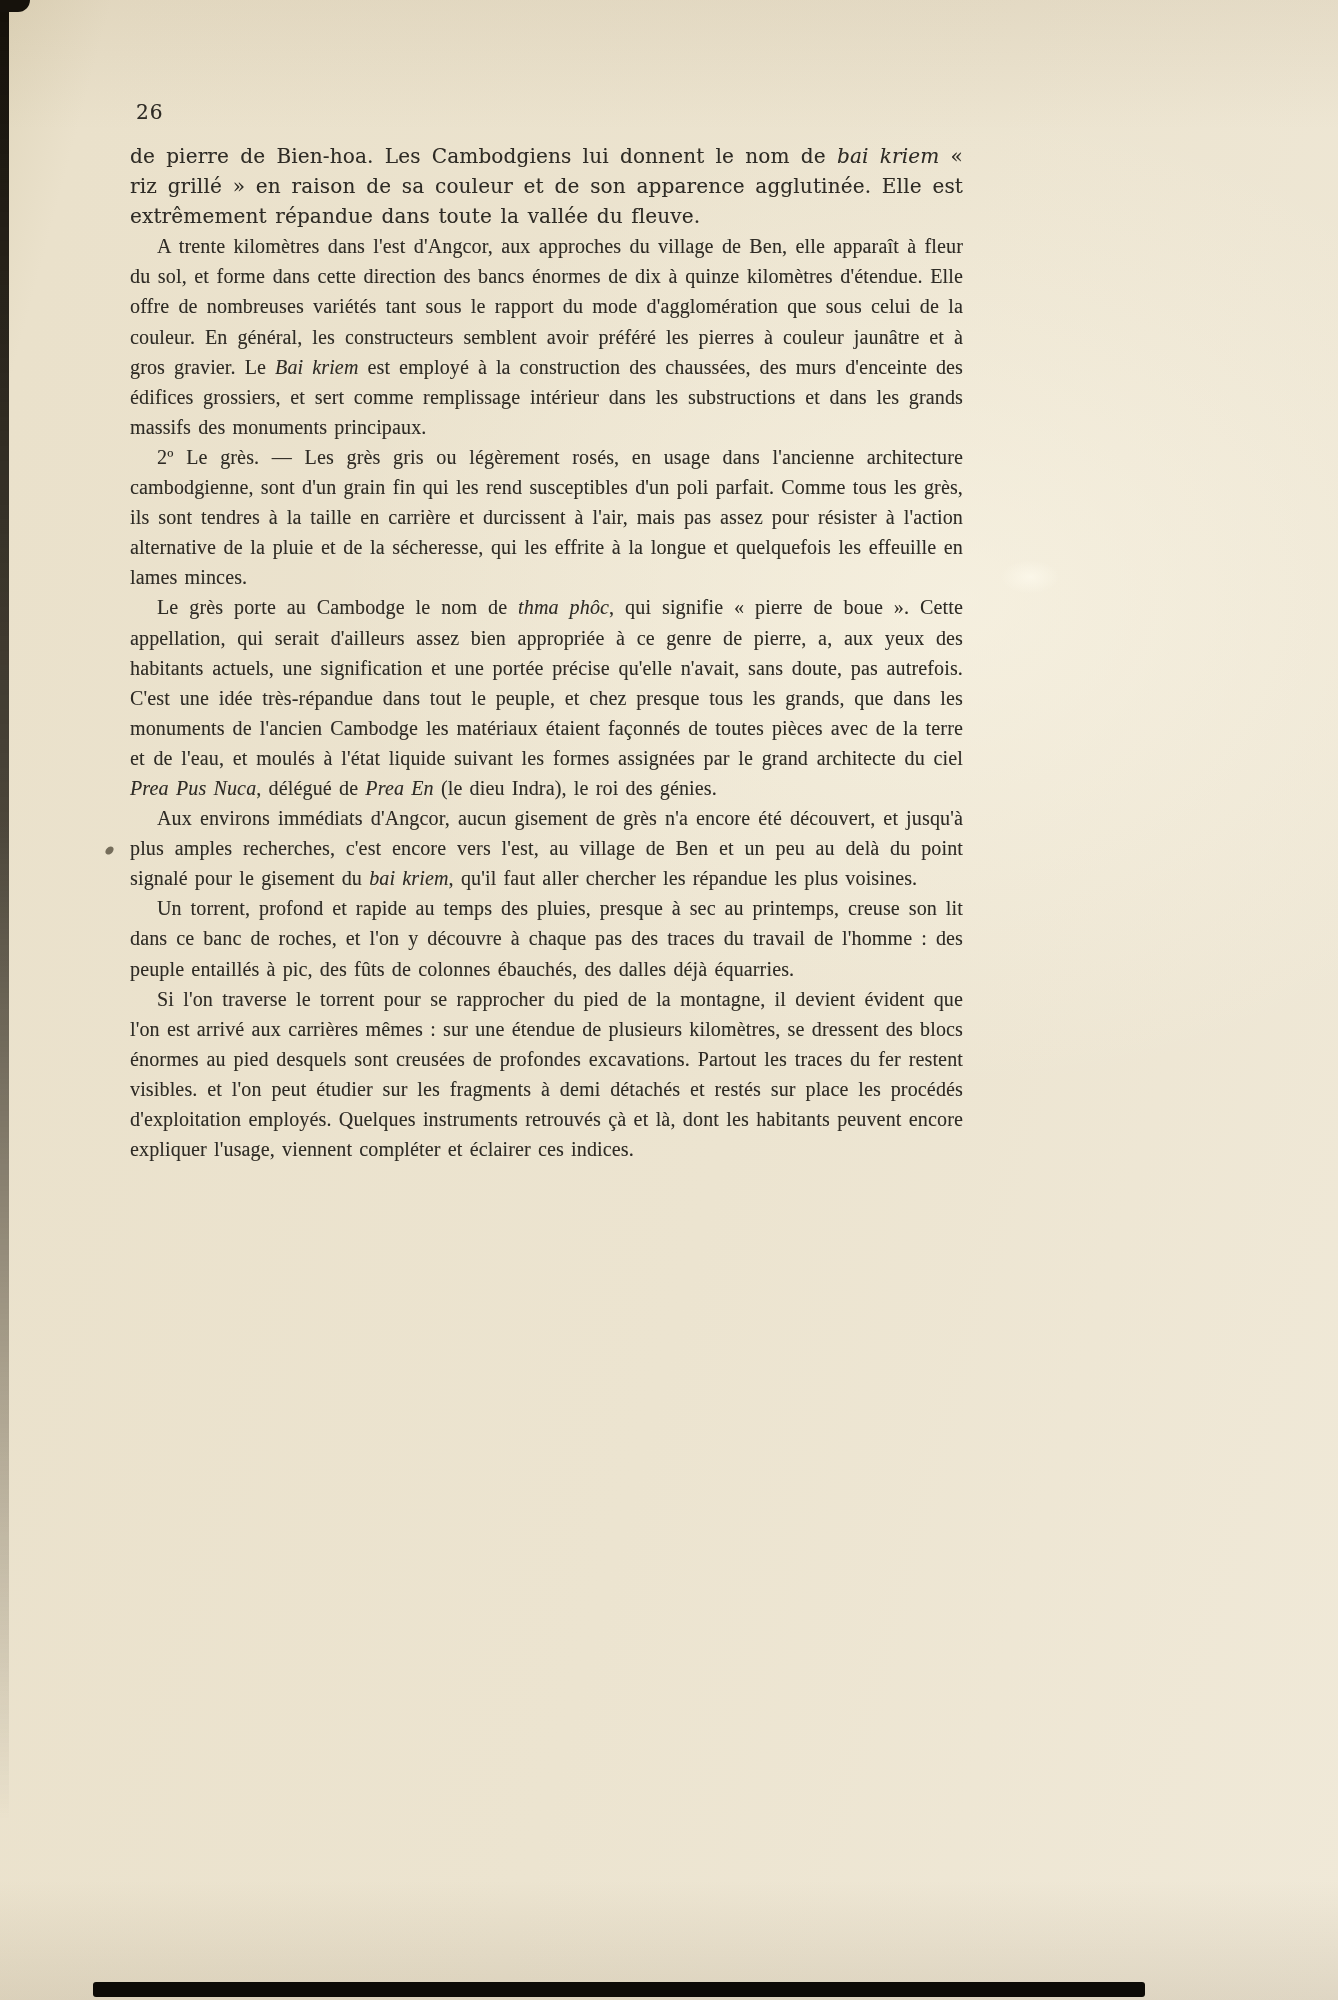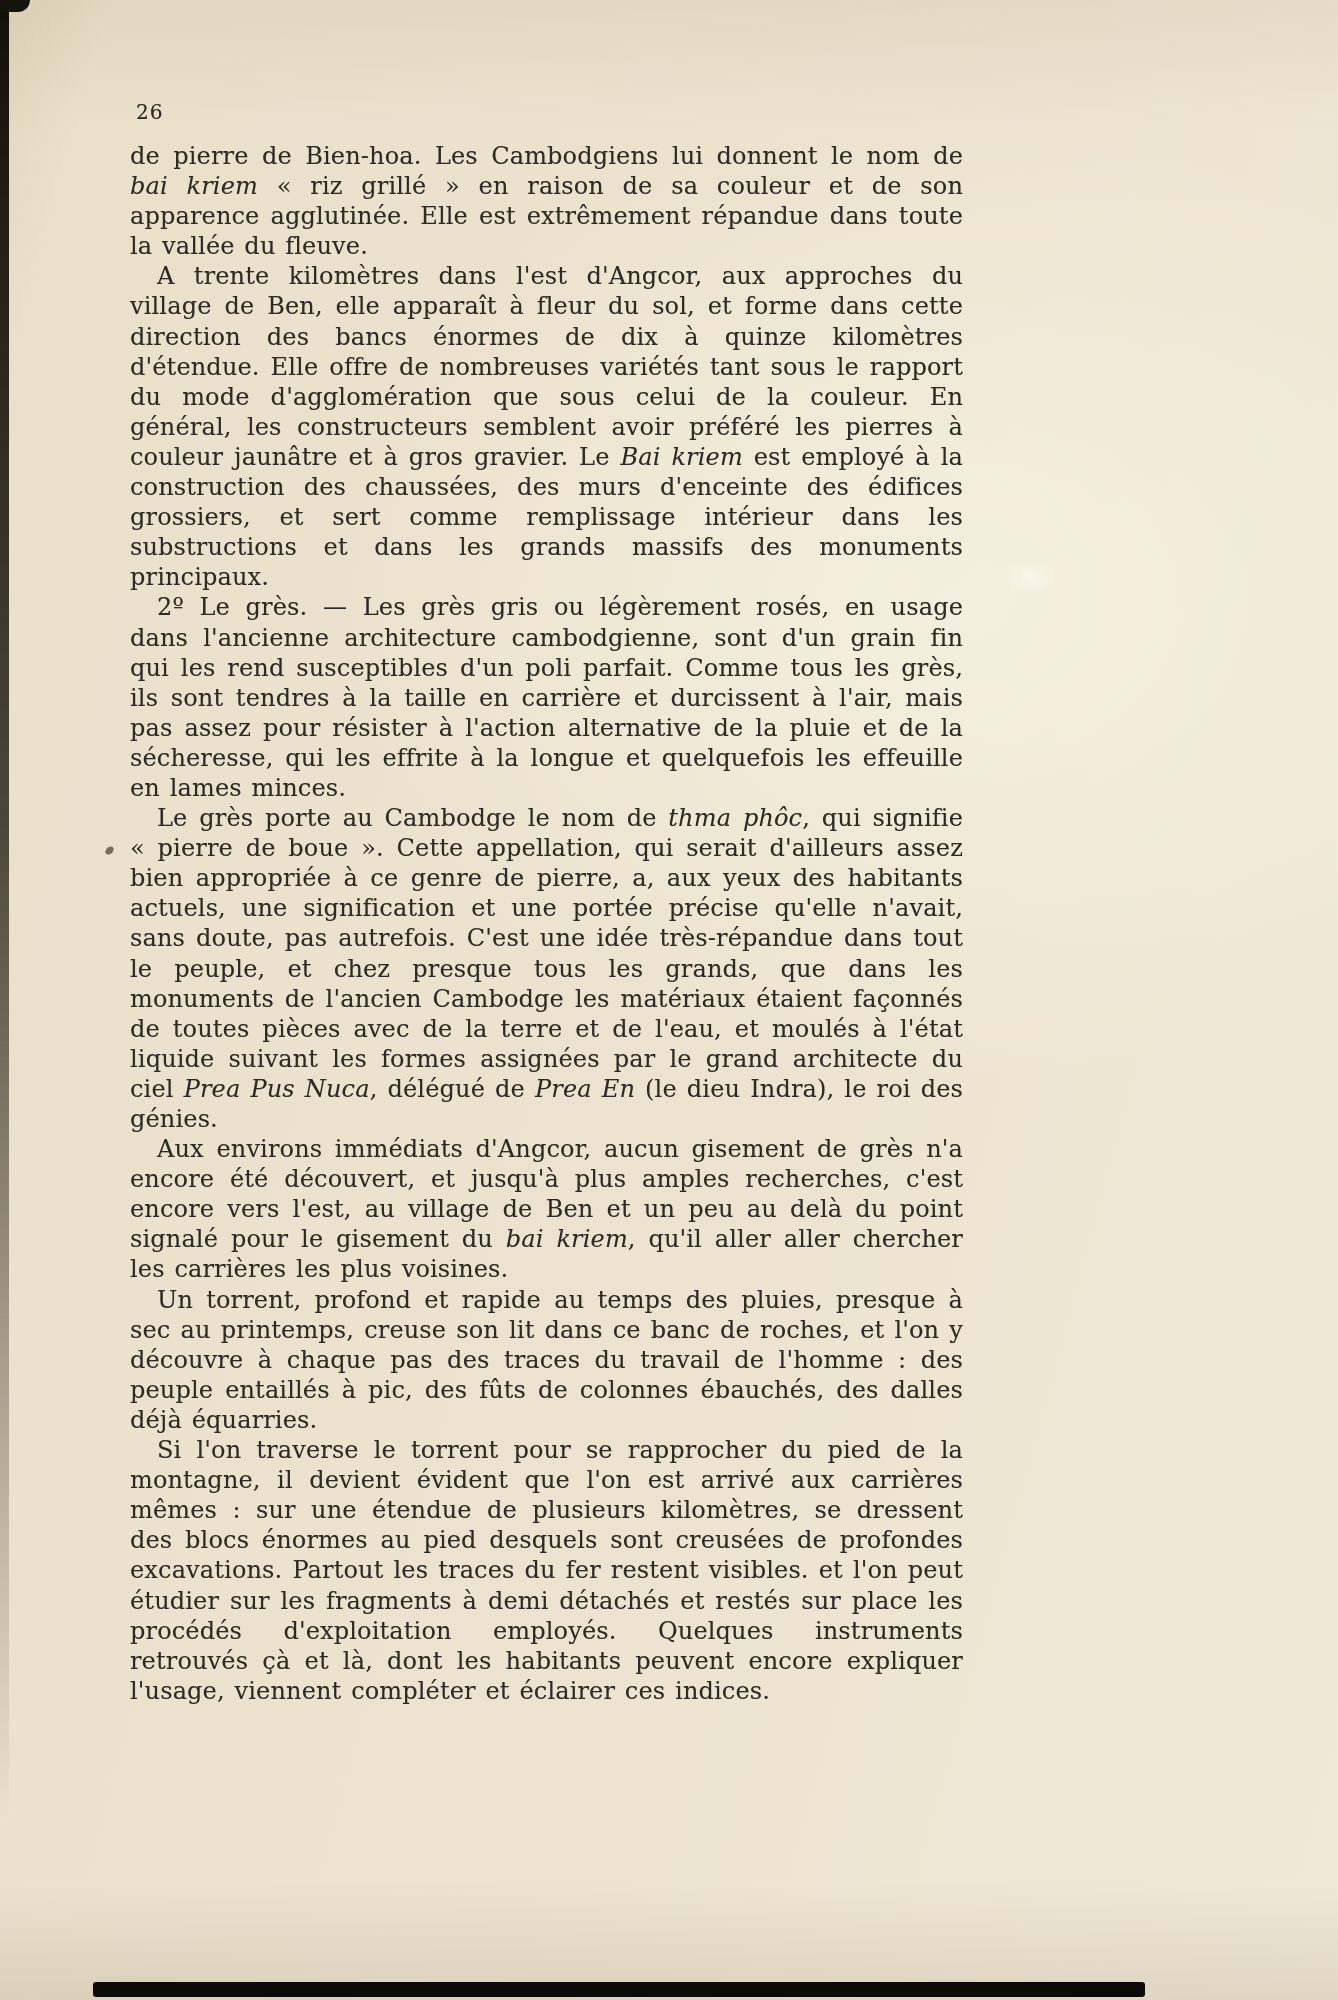--- a/index.html
+++ b/index.html
@@ -41,29 +41,29 @@
     top: 1px;
     letter-spacing: 1px;
   }
 
   
   .text-block {
     position: absolute;
     left: 130px;
     top: 141px;
     width: 833px;
-    font-size: 24px;
+    font-size: 20px;
     line-height: 30.1px;
     text-align: justify;
     word-spacing: 2px;
     letter-spacing: 0.15px;
     text-shadow: 0.2px 0.2px 0 rgba(43,40,34,0.28);
   }
   .text-block p { margin: 0; }
-  .text-block p.indent { text-indent: 27px; }
+  .text-block p.indent { text-indent: 27px; font-family: Liberation Serif, serif; }
   .text-block i { font-style: italic; }
 
   
   .edge-left {
     position: absolute;
     left: 0; top: 0;
     width: 9px; height: 1820px;
     background: linear-gradient(to bottom,
       #141009 0%,
       rgba(30,25,16,0.78) 45%,
@@ -110,21 +110,21 @@
 
   <div class="page-header">
     <span class="page-number">26</span>
   </div>
 
   <div class="text-block">
       <p><span>de pierre de Bien-hoa. Les Cambodgiens lui donnent le nom de </span><i>bai kriem</i><span> « riz grillé » en raison de sa couleur et de son apparence agglutinée. Elle est extrêmement répandue dans toute la vallée du fleuve.</span></p>
       <p class="indent"><span>A trente kilomètres dans l'est d'Angcor, aux approches du village de Ben, elle apparaît à fleur du sol, et forme dans cette direction des bancs énormes de dix à quinze kilomètres d'étendue. Elle offre de nombreuses variétés tant sous le rapport du mode d'agglomération que sous celui de la couleur. En général, les constructeurs semblent avoir préféré les pierres à couleur jaunâtre et à gros gravier. Le </span><i>Bai kriem</i><span> est employé à la construction des chaussées, des murs d'enceinte des édifices grossiers, et sert comme remplissage intérieur dans les substructions et dans les grands massifs des monuments principaux.</span></p>
       <p class="indent"><span>2º Le grès. — Les grès gris ou légèrement rosés, en usage dans l'ancienne architecture cambodgienne, sont d'un grain fin qui les rend susceptibles d'un poli parfait. Comme tous les grès, ils sont tendres à la taille en carrière et durcissent à l'air, mais pas assez pour résister à l'action alternative de la pluie et de la sécheresse, qui les effrite à la longue et quelquefois les effeuille en lames minces.</span></p>
       <p class="indent"><span>Le grès porte au Cambodge le nom de </span><i>thma phôc</i><span>, qui signifie « pierre de boue ». Cette appellation, qui serait d'ailleurs assez bien appropriée à ce genre de pierre, a, aux yeux des habitants actuels, une signification et une portée précise qu'elle n'avait, sans doute, pas autrefois. C'est une idée très-répandue dans tout le peuple, et chez presque tous les grands, que dans les monuments de l'ancien Cambodge les matériaux étaient façonnés de toutes pièces avec de la terre et de l'eau, et moulés à l'état liquide suivant les formes assignées par le grand architecte du ciel </span><i>Prea Pus Nuca</i><span>, délégué de </span><i>Prea En</i><span> (le dieu Indra), le roi des génies.</span></p>
-      <p class="indent"><span>Aux environs immédiats d'Angcor, aucun gisement de grès n'a encore été découvert, et jusqu'à plus amples recherches, c'est encore vers l'est, au village de Ben et un peu au delà du point signalé pour le gisement du </span><i>bai kriem</i><span>, qu'il aller aller chercher les carrières les plus voisines.</span></p>
+      <p class="indent"><span>Aux environs immédiats d'Angcor, aucun gisement de grès n'a encore été découvert, et jusqu'à plus amples recherches, c'est encore vers l'est, au village de Ben et un peu au delà du point signalé pour le gisement du </span><i>bai kriem</i><span>, qu'il faut aller chercher les répandue les plus voisines.</span></p>
       <p class="indent"><span>Un torrent, profond et rapide au temps des pluies, presque à sec au printemps, creuse son lit dans ce banc de roches, et l'on y découvre à chaque pas des traces du travail de l'homme : des peuple entaillés à pic, des fûts de colonnes ébauchés, des dalles déjà équarries.</span></p>
       <p class="indent"><span>Si l'on traverse le torrent pour se rapprocher du pied de la montagne, il devient évident que l'on est arrivé aux carrières mêmes : sur une étendue de plusieurs kilomètres, se dressent des blocs énormes au pied desquels sont creusées de profondes excavations. Partout les traces du fer restent visibles. et l'on peut étudier sur les fragments à demi détachés et restés sur place les procédés d'exploitation employés. Quelques instruments retrouvés çà et là, dont les habitants peuvent encore expliquer l'usage, viennent compléter et éclairer ces indices.</span></p>
     </div>
 
   <div class="edge-left"></div>
   <div class="corner-top-left"></div>
   <div class="edge-bottom"></div>
   <div class="ink-speck"></div>
   <div class="paper-smudge"></div>
 

